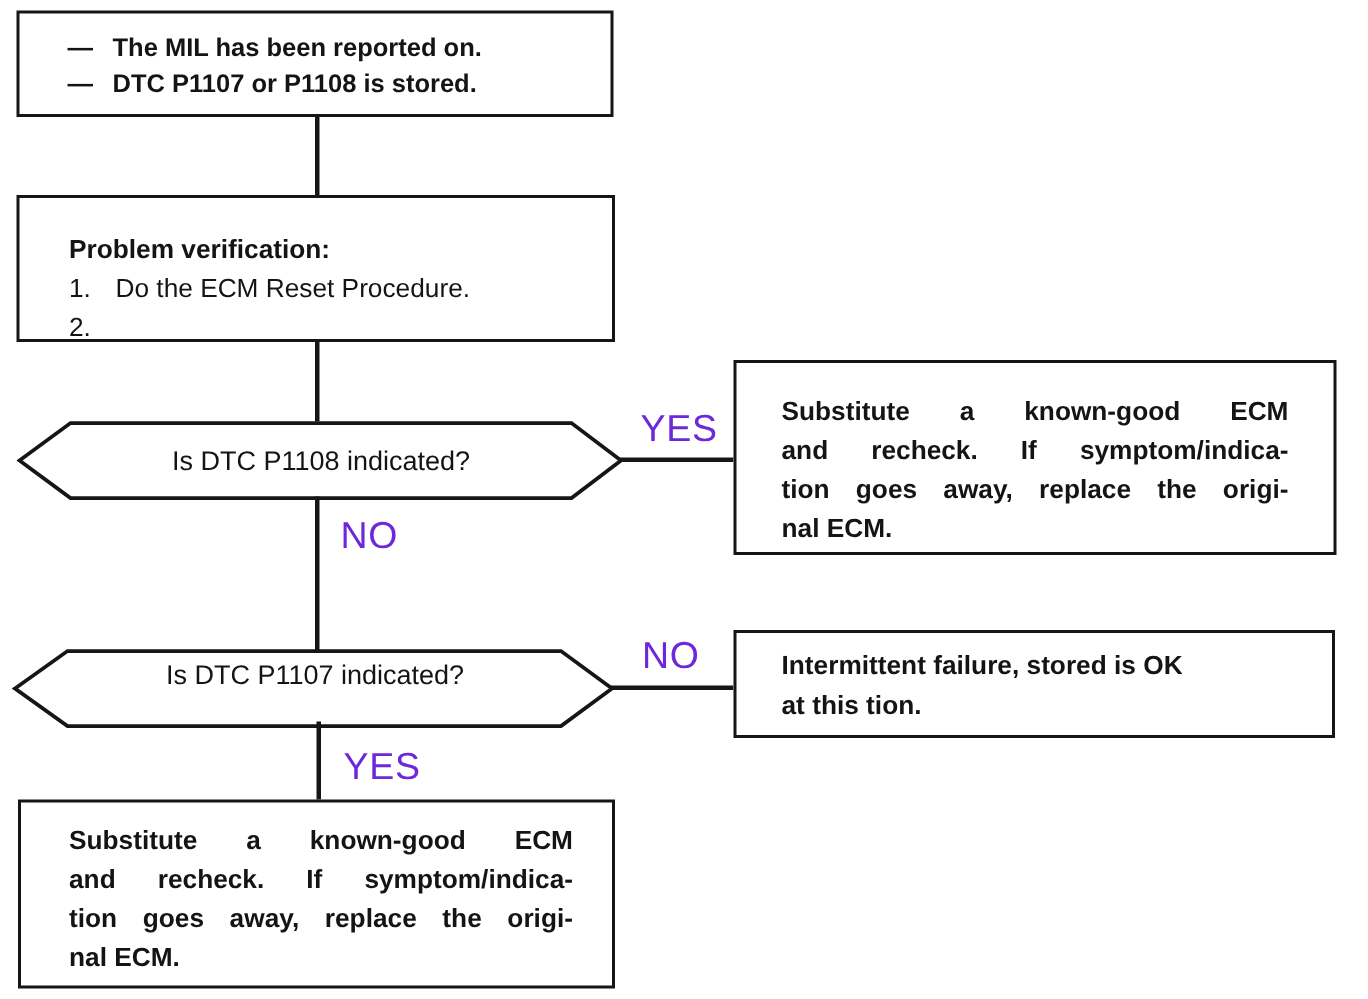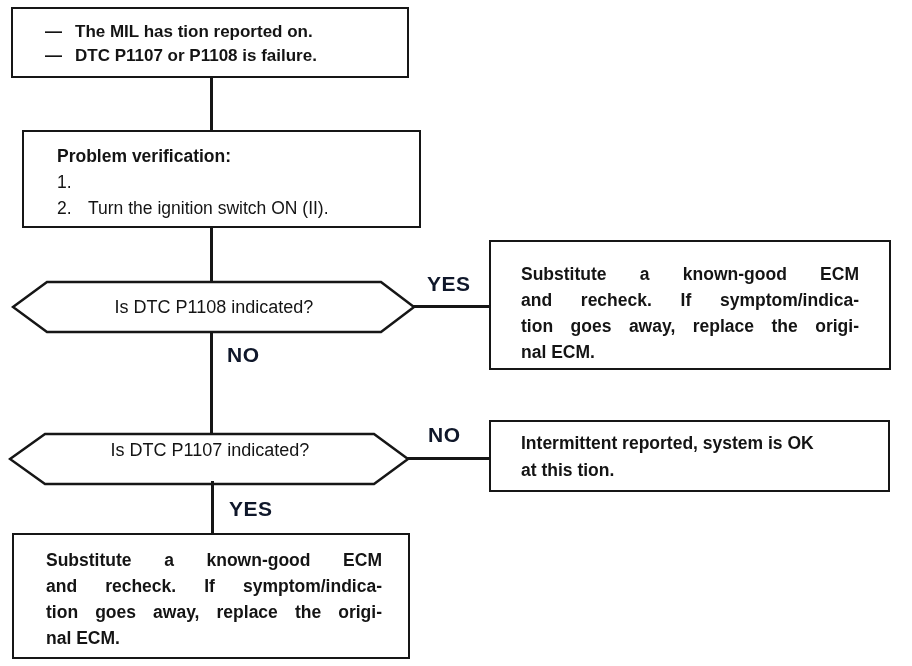--- a/index.html
+++ b/index.html
@@ -15,46 +15,46 @@
   .box {
     position: absolute;
     background: #ffffff;
     border: 2.5px solid #161616;
     box-sizing: border-box;
   }
   .vline { position: absolute; width: 2.5px; background: #161616; }
   .hline { position: absolute; height: 2.5px; background: #161616; }
   .branch-label {
     position: absolute;
-    font-size: 21px;
-    font-weight: 700;
+    font-size: 25px;
+    font-weight: 400;
     letter-spacing: 0.5px;
-    color: #0f172a;
+    color: #6d28d9;
   }
   .hex-svg { position: absolute; }
   .hex-label {
     position: absolute;
     display: flex;
     align-items: center;
     justify-content: center;
     font-size: 18px;
     color: #141414;
   }
   
   .start-box {
     left: 11px; top: 7px; width: 398px; height: 71px;
     padding: 11px 8px 0 32px;
     font-weight: 700; font-size: 17px; line-height: 24px;
   }
   .cond-row { display: flex; }
   .cond-bullet { width: 30px; flex: none; }
   
   .verif-box {
-    left: 22px; top: 130px; width: 399px; height: 98px;
-    padding: 11px 8px 0 33px;
+    left: 11px; top: 130px; width: 399px; height: 98px;
+    padding: 21px 8px 0 33px;
     font-size: 17.5px; line-height: 26px;
   }
   .verif-title { font-weight: 700; }
   .step-row { display: flex; font-weight: 400; }
   .step-num { width: 31px; flex: none; }
   
   .ecm-right-box {
     left: 489px; top: 240px; width: 402px; height: 130px;
     padding: 19px 30px 0 30px;
     font-weight: 700; font-size: 17.5px; line-height: 26px;
@@ -73,38 +73,38 @@
   .jlines div:last-child { text-align: right; text-align-last: left; }
 </style>
 </head>
 <body>
 
 <div id="page">
 
   <div class="box start-box">
     <div class="cond-row">
       <span class="cond-bullet">—</span>
-      <span>The MIL has tion reported on.</span>
+      <span>The MIL has been reported on.</span>
     </div>
     <div class="cond-row">
       <span class="cond-bullet">—</span>
-      <span>DTC P1107 or P1108 is failure.</span>
+      <span>DTC P1107 or P1108 is stored.</span>
     </div>
   </div>
 
   <div class="vline" style="left:210px; top:78px; height:53px;"></div>
 
   <div class="box verif-box">
     <div class="verif-title">Problem verification:</div>
     <div class="step-row">
       <span class="step-num">1.</span>
+      <span>Do the ECM Reset Procedure.</span>
     </div>
     <div class="step-row">
       <span class="step-num">2.</span>
-      <span>Turn the ignition switch ON (II).</span>
     </div>
   </div>
 
   <div class="vline" style="left:210px; top:226px; height:55px;"></div>
 
   <svg class="hex-svg" style="left:11px; top:278px;" width="406" height="58">
     <polygon points="2,29 36,4 370,4 403,29 370,54 36,54" fill="#ffffff" stroke="#161616" stroke-width="2.5"></polygon>
   </svg>
   <div class="hex-label" style="left:11px; top:281px; width:406px; height:52px;">Is DTC P1108 indicated?</div>
 
@@ -123,21 +123,21 @@
 
   <svg class="hex-svg" style="left:8px; top:431px;" width="404" height="56">
     <polygon points="2,28 37,3 366,3 400,28 366,53 37,53" fill="#ffffff" stroke="#161616" stroke-width="2.5"></polygon>
   </svg>
   <div class="hex-label" style="left:8px; top:433px; width:404px; height:34px;">Is DTC P1107 indicated?</div>
 
   <div class="branch-label" style="left:428px; top:423px;">NO</div>
   <div class="hline" style="left:407px; top:457px; width:82px;"></div>
 
   <div class="box inter-box">
-    <div>Intermittent reported, system is OK</div>
+    <div>Intermittent failure, stored is OK</div>
     <div>at this tion.</div>
   </div>
 
   <div class="branch-label" style="left:229px; top:497px;">YES</div>
   <div class="vline" style="left:211px; top:481px; height:53px;"></div>
 
   <div class="box ecm-bottom-box jlines">
     <div>Substitute a known-good ECM</div>
     <div>and recheck. If symptom/indica-</div>
     <div>tion goes away, replace the origi-</div>

